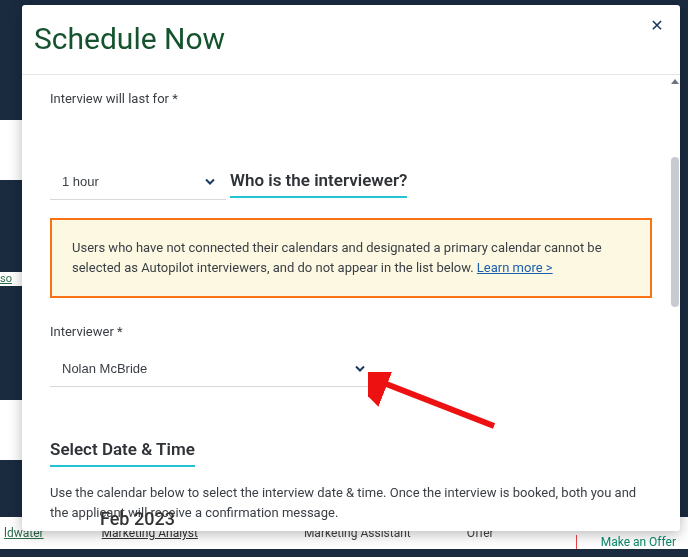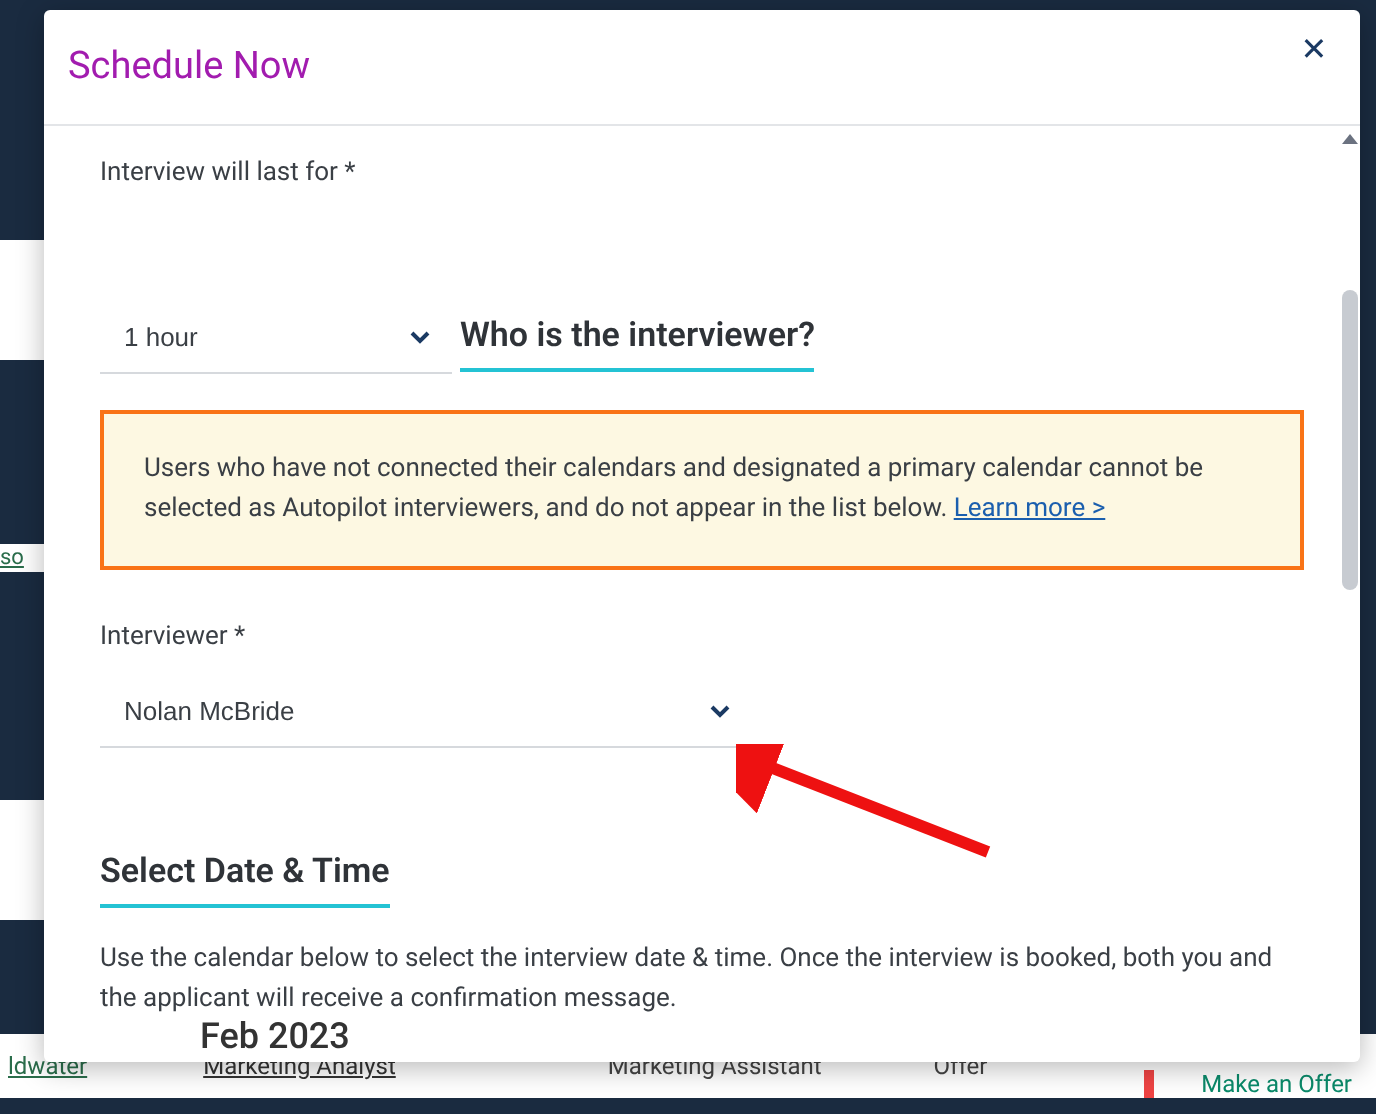--- a/index.html
+++ b/index.html
@@ -1,24 +1,24 @@
 <!DOCTYPE html>
 <html><head>
   <meta charset="utf-8">
   <style>
     * { margin: 0; padding: 0; box-sizing: border-box; }
     body { font-family: -apple-system, BlinkMacSystemFont, "Segoe UI", Roboto, Arial, sans-serif; background: #1a2b40; width: 688px; height: 557px; overflow: hidden; position: relative; }
     .backdrop-row { position: absolute; bottom: 8px; left: 0; right: 0; height: 32px; background: #fff; display: flex; align-items: center; font-size: 12px; color: #444; }
     .backdrop-row .lnk { color: #2a6d4b; text-decoration: underline; }
     .backdrop-row .lnk2 { color: #333; text-decoration: underline; }
     .backdrop-cell { padding: 0 4px; white-space: nowrap; }
-    .backdrop-offer { position: absolute; bottom: 8px; right: 12px; color: #0a8a6a; font-size: 12px; border-left: 5px solid #ef4444; padding-left: 24px; }
+    .backdrop-offer { position: absolute; bottom: 8px; right: 12px; color: #0a8a6a; font-size: 12px; border-left: 1px solid #ef4444; padding-left: 24px; }
     .modal { position: absolute; top: 5px; left: 22px; right: 8px; bottom: 26px; background: #fff; border-radius: 3px; box-shadow: 0 3px 14px rgba(0,0,0,0.28); display: flex; flex-direction: column; overflow: hidden; }
     .modal-header { padding: 16px 24px 18px 12px; border-bottom: 1px solid #e3e5e8; position: relative; }
-    .modal-title { font-size: 19px; font-weight: 400; color: #a21caf; }
+    .modal-title { font-size: 30px; font-weight: 400; color: #14532d; }
     .close-btn { position: absolute; top: 10px; right: 12px; width: 22px; height: 22px; background: none; border: none; cursor: pointer; color: #1b3a63; font-size: 16px; line-height: 1; }
     .modal-body { position: relative; flex: 1; overflow: hidden; }
     .scroll-area { position: absolute; inset: 0; overflow-y: auto; padding: 16px 28px 20px 28px; }
     
     .scroll-track { position: absolute; top: 4px; right: 0; width: 10px; height: 508px; background: transparent; }
     .scroll-thumb { position: absolute; top: 78px; right: 1px; width: 8px; height: 150px; background: #c7cbd1; border-radius: 4px; }
     .arrow-up, .arrow-down { position: absolute; right: 1px; width: 0; height: 0; border-left: 4px solid transparent; border-right: 4px solid transparent; }
     .arrow-up { top: 0; border-bottom: 5px solid #6b7280; }
     .form-label { font-size: 13px; color: #3a3f45; margin-bottom: 12px; display: block; }
     .select-wrap { position: relative; display: inline-block; }

